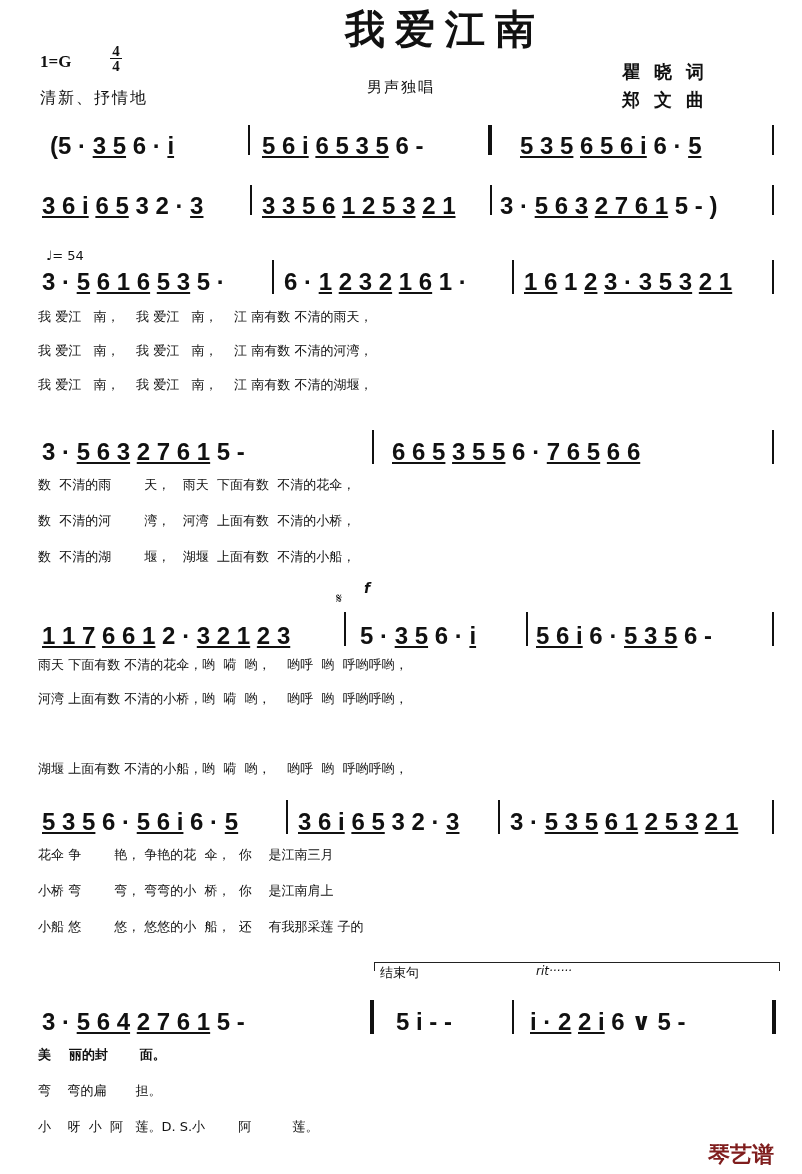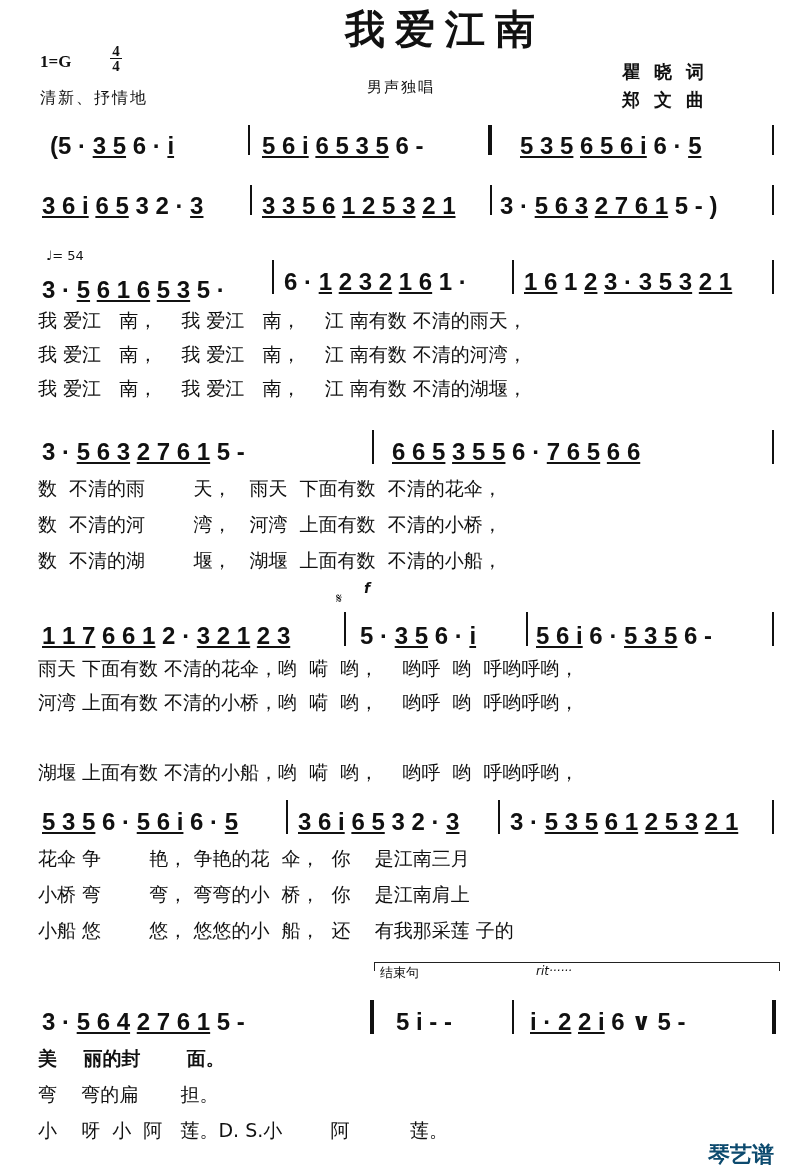--- a/index.html
+++ b/index.html
@@ -8,23 +8,23 @@
   .title{left:0;width:802px;top:2px;text-align:center;font-family:"DejaVu Serif","Liberation Serif",serif;font-weight:bold;font-size:40px;letter-spacing:10px;padding-left:44px;}
   .hdr{font-family:"DejaVu Serif","Liberation Serif",serif;font-size:17px;}
   .key{left:40px;top:52px;font-size:17px;font-family:"Liberation Serif",serif;font-weight:bold;}
   .ts{left:110px;top:44px;font-family:"Liberation Serif",serif;font-weight:bold;font-size:15px;text-align:center;line-height:14px;}
   .ts .bar{border-top:1.5px solid #111;width:12px;margin:0 auto;}
   .mood{left:40px;top:88px;font-size:16px;letter-spacing:2px;}
   .genre{left:367px;top:78px;font-size:15px;letter-spacing:2px;}
   .credit{left:622px;font-size:18px;font-weight:bold;letter-spacing:14px;}
   .notes{font-family:"Liberation Sans","DejaVu Sans",sans-serif;font-weight:bold;font-size:24px;white-space:pre;letter-spacing:0px;}
   .bl{background:#111;width:1.5px;}
-  .lyr{font-family:"DejaVu Sans",sans-serif;font-size:19px;white-space:pre;}
+  .lyr{font-family:"DejaVu Sans",sans-serif;font-size:13px;white-space:pre;}
   .small{font-size:13px;}
-  .wm{right:28px;top:1140px;color:#0c4a6e;font-weight:bold;font-size:22px;}
+  .wm{right:28px;top:1140px;color:#7f1d1d;font-weight:bold;font-size:22px;}
   .box{border:1px solid #222;border-bottom:none;height:8px;}
 </style>
 </head>
 <body>
 
 <div class="abs title">我爱江南</div>
 <div class="abs key">1=G</div>
 <div class="abs ts">
   <div>4</div>
   <div class="bar"></div>
@@ -43,21 +43,21 @@
 <div class="abs bl" style="left:772px;top:125px;height:30px;"></div>
 
 <div class="abs notes" style="left:42px;top:192px;"><u>3 6 i</u> <u>6 5</u> 3 2 · <u>3</u></div>
 <div class="abs bl" style="left:250px;top:185px;height:30px;"></div>
 <div class="abs notes" style="left:262px;top:192px;"><u>3 3 5 6</u> <u>1 2 5 3</u> <u>2 1</u></div>
 <div class="abs bl" style="left:490px;top:185px;height:30px;"></div>
 <div class="abs notes" style="left:500px;top:192px;">3 · <u>5 6 3</u> <u>2 7 6 1</u> 5 - )</div>
 <div class="abs bl" style="left:772px;top:185px;height:30px;"></div>
 
 <div class="abs small" style="left:46px;top:248px;font-size:13px;">♩= 54</div>
-<div class="abs notes" style="left:42px;top:276px;">3 · <u>5</u> <u>6 1 6</u> <u>5 3</u> 5 ·</div>
+<div class="abs notes" style="left:42px;top:268px;">3 · <u>5</u> <u>6 1 6</u> <u>5 3</u> 5 ·</div>
 <div class="abs bl" style="left:272px;top:260px;height:34px;"></div>
 <div class="abs notes" style="left:284px;top:268px;">6 · <u>1</u> <u>2 3 2</u> <u>1 6</u> 1 ·</div>
 <div class="abs bl" style="left:512px;top:260px;height:34px;"></div>
 <div class="abs notes" style="left:524px;top:268px;"><u>1 6</u> 1 <u>2</u> <u>3 · 3 5 3</u> <u>2 1</u></div>
 <div class="abs bl" style="left:772px;top:260px;height:34px;"></div>
 <div class="abs lyr" style="left:38px;top:308px;">我 爱江   南，    我 爱江   南，    江 南有数 不清的雨天，</div>
 <div class="abs lyr" style="left:38px;top:342px;">我 爱江   南，    我 爱江   南，    江 南有数 不清的河湾，</div>
 <div class="abs lyr" style="left:38px;top:376px;">我 爱江   南，    我 爱江   南，    江 南有数 不清的湖堰，</div>
 
 <div class="abs notes" style="left:42px;top:438px;">3 · <u>5 6 3</u> <u>2 7 6 1</u> 5 -</div>

